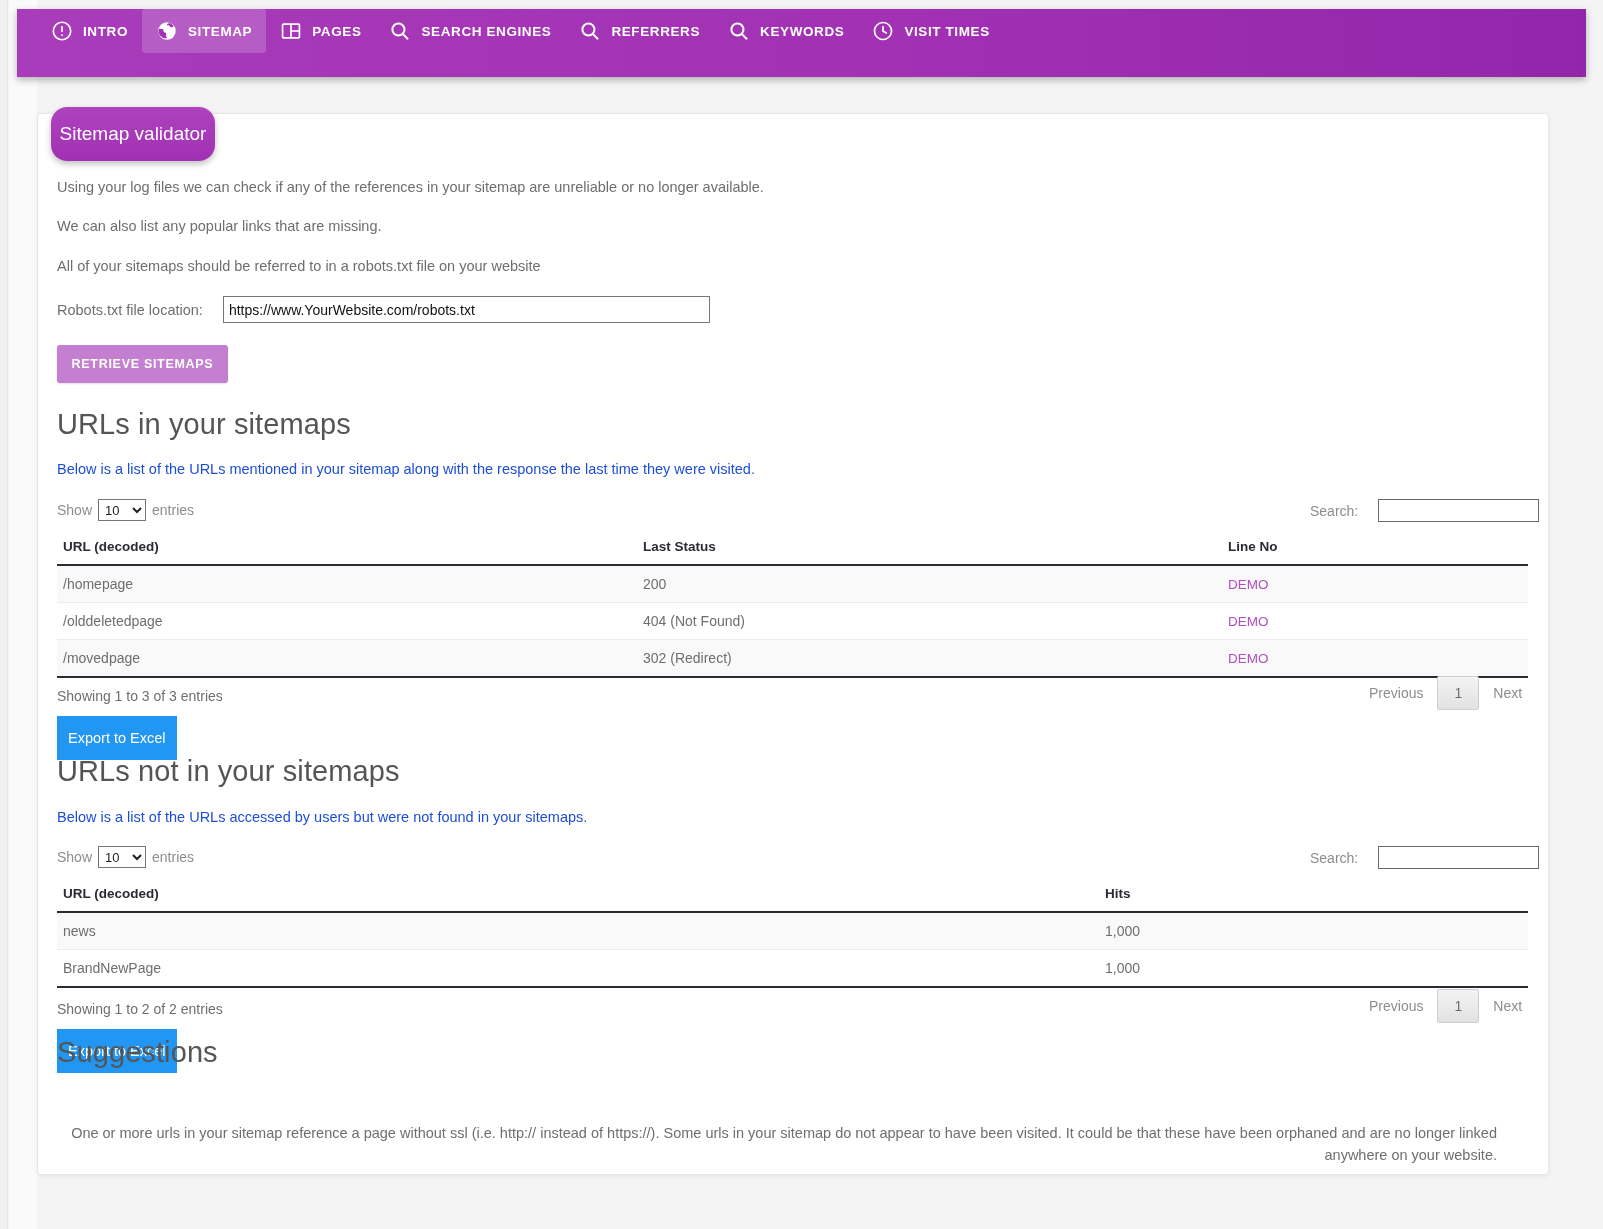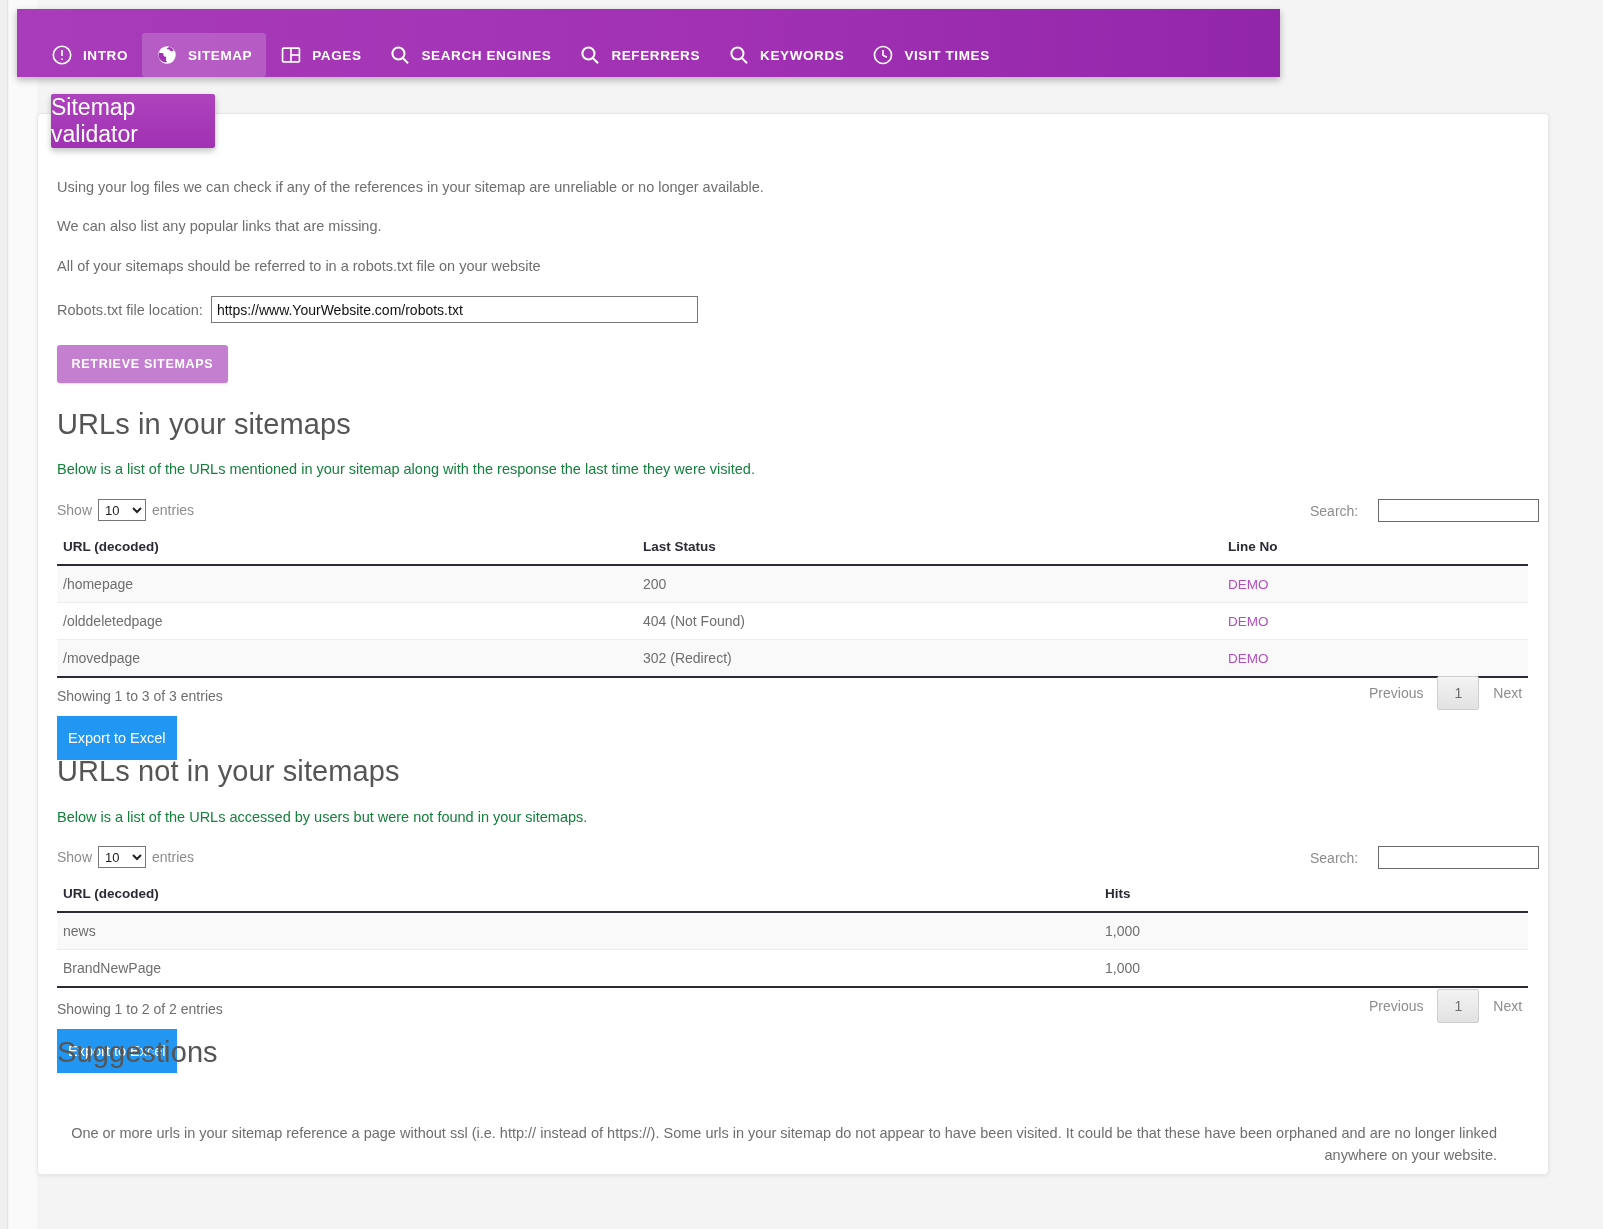--- a/index.html
+++ b/index.html
@@ -22,24 +22,24 @@
     background: #f0f0f0; border-right: 1px solid #e3e3e3;
   }
   .gutter-fill {
     position: absolute; left: 9px; top: 0; width: 28px; height: 1229px;
     background: #fafafa;
   }
 
   
   .topnav {
     position: absolute; left: 17px; top: 9px;
-    width: 1263px; height: 68px;
+    width: 1569px; height: 68px;
     background: linear-gradient(to right, #a83cba 0%, #a231b4 55%, #9226ab 100%);
     box-shadow: 0 3px 7px rgba(0,0,0,0.28);
-    display: flex; align-items: flex-end;
+    display: flex; align-items: flex-start;
     padding-left: 20px;
   }
   .nav-item {
     display: flex; align-items: center;
     gap: 10px;
     height: 44px;
     padding: 0 14px;
     color: #ffffff;
     font-size: 13.5px;
     font-weight: bold;
@@ -58,27 +58,27 @@
     position: absolute; left: 37px; top: 113px;
     width: 1512px; height: 1062px;
     background: #ffffff;
     border: 1px solid #e7e7e7;
     border-radius: 4px;
     box-shadow: 0 1px 4px rgba(0,0,0,0.07);
   }
 
   
   .badge {
-    position: absolute; left: 51px; top: 94px;
+    position: absolute; left: 51px; top: 107px;
     width: 164px; height: 54px;
     background: linear-gradient(to bottom, #ae43bd 0%, #a031b3 100%);
-    border-radius: 2px;
+    border-radius: 16px;
     box-shadow: 0 3px 6px rgba(0,0,0,0.25);
     color: #fff;
-    font-size: 23px;
+    font-size: 19px;
     display: flex; align-items: center; justify-content: center;
   }
 
   .body-text {
     color: #6e6e6e;
     font-size: 14.5px;
     margin: 0;
   }
   .p1 { position: absolute; left: 57px; top: 179px; }
   .p2 { position: absolute; left: 57px; top: 218px; }
@@ -91,20 +91,21 @@
   .robots-label { color: #6e6e6e; font-size: 14.5px; }
   .robots-input {
     width: 487px; height: 27px;
     border: 1px solid #777;
     background: #fff;
     font-family: "Liberation Sans", sans-serif;
     font-size: 14px;
     color: #111;
     padding: 2px 5px;
     outline: none;
+    margin-left: 12px;
   }
 
   .btn-retrieve {
     position: absolute; left: 57px; top: 345px;
     width: 171px; height: 38px;
     background: #c57fd0;
     border: none;
     border-radius: 3px;
     color: #ffffff;
     font-family: "Liberation Sans", sans-serif;
@@ -118,21 +119,21 @@
 
   h2.sec {
     position: absolute;
     margin: 0;
     color: #555555;
     font-size: 29px;
     font-weight: normal;
     letter-spacing: 0.1px;
   }
 
-  .sec-desc { position: absolute; color: #15803d; font-size: 14.5px; }
+  .sec-desc { position: absolute; color: #1d4ed8; font-size: 14.5px; }
 
   
   .dt-len {
     position: absolute;
     color: #8d8d8d; font-size: 14px;
     display: flex; align-items: center; gap: 6px;
   }
   .dt-len select {
     font-family: "Liberation Sans", sans-serif;
     font-size: 13px;

